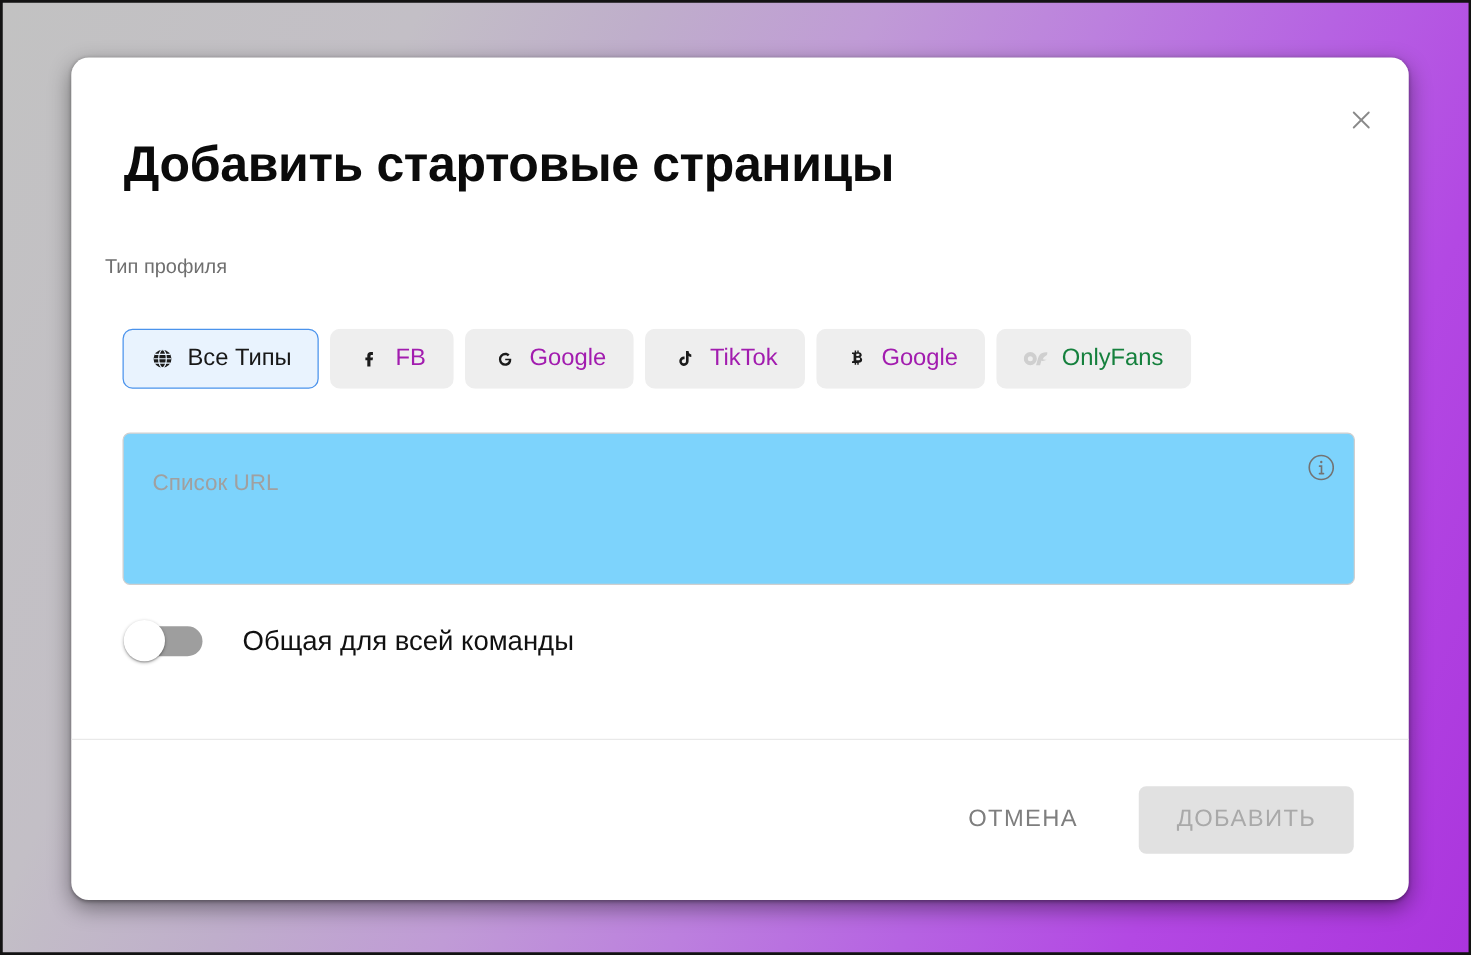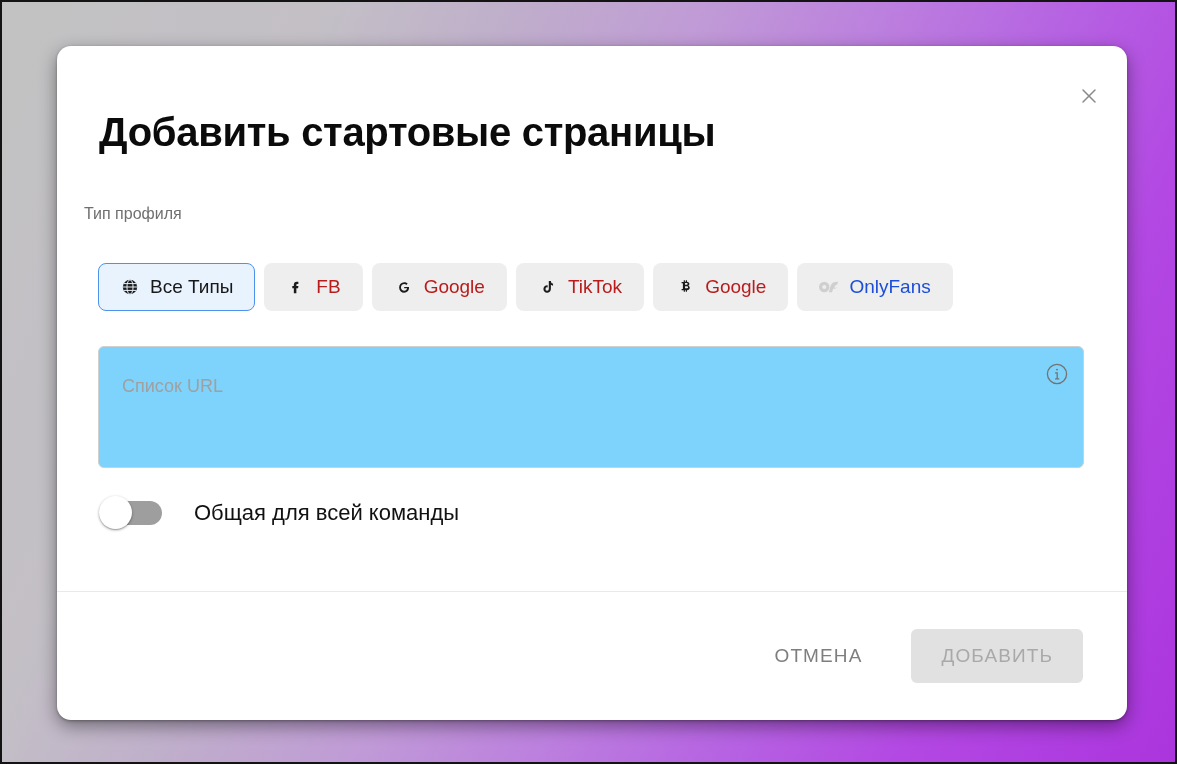--- a/index.html
+++ b/index.html
@@ -107,21 +107,21 @@
   .chip {
     display: flex;
     align-items: center;
     gap: 10px;
     height: 48px;
     padding: 0 21px;
     box-sizing: border-box;
     border-radius: 8px;
     background: #eeeeee;
     border: 1px solid transparent;
-    color: #b91c1c;
+    color: #a21caf;
     font-size: 19px;
     cursor: pointer;
     white-space: nowrap;
     font-family: "Liberation Sans", sans-serif;
   }
   .chip .chip-icon {
     display: flex;
     align-items: center;
     justify-content: center;
     width: 20px;
@@ -130,21 +130,21 @@
     font-weight: bold;
     font-size: 19px;
     line-height: 1;
   }
   .chip.selected {
     background: #e9f3fe;
     border-color: #4b93ec;
     color: #181818;
   }
   .chip.disabled {
-    color: #1d4ed8;
+    color: #15803d;
     cursor: default;
   }
   .chip.disabled .chip-icon { color: #cfcfcf; }
 
   
   .url-box {
     position: absolute;
     left: 41px;
     top: 300px;
     width: 986px;

